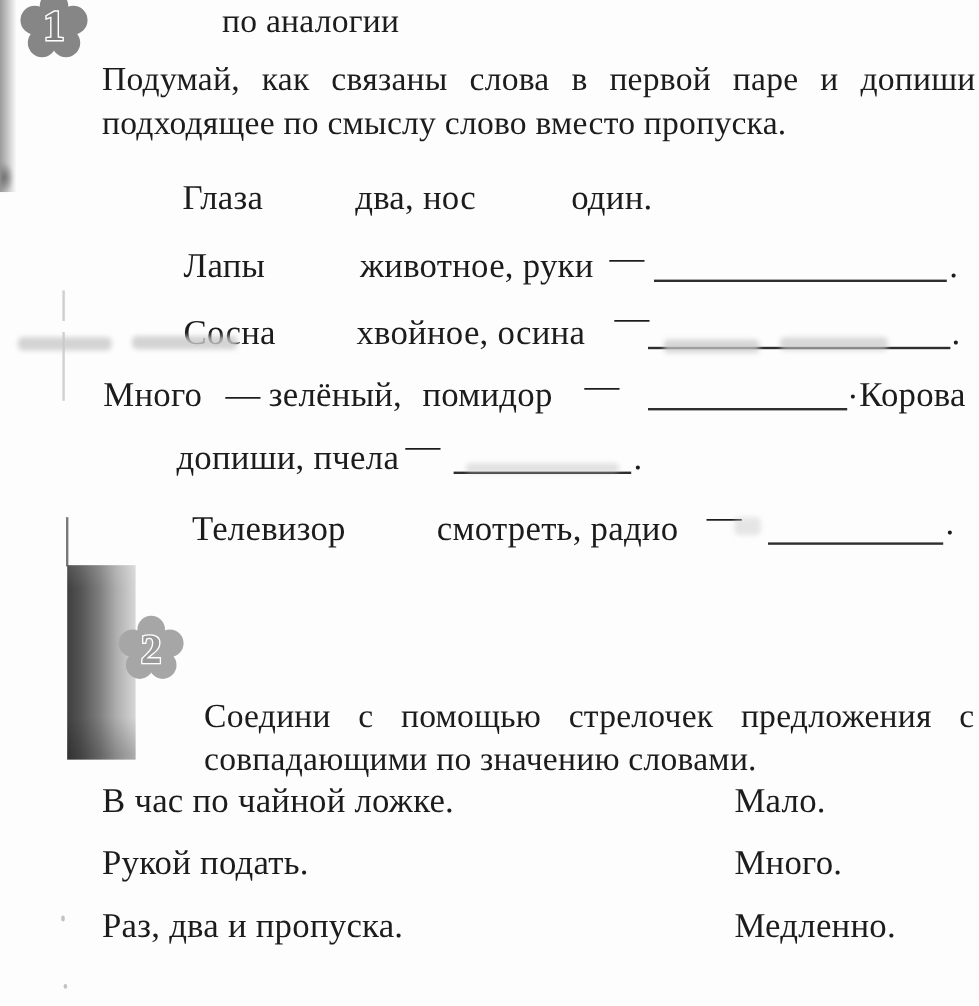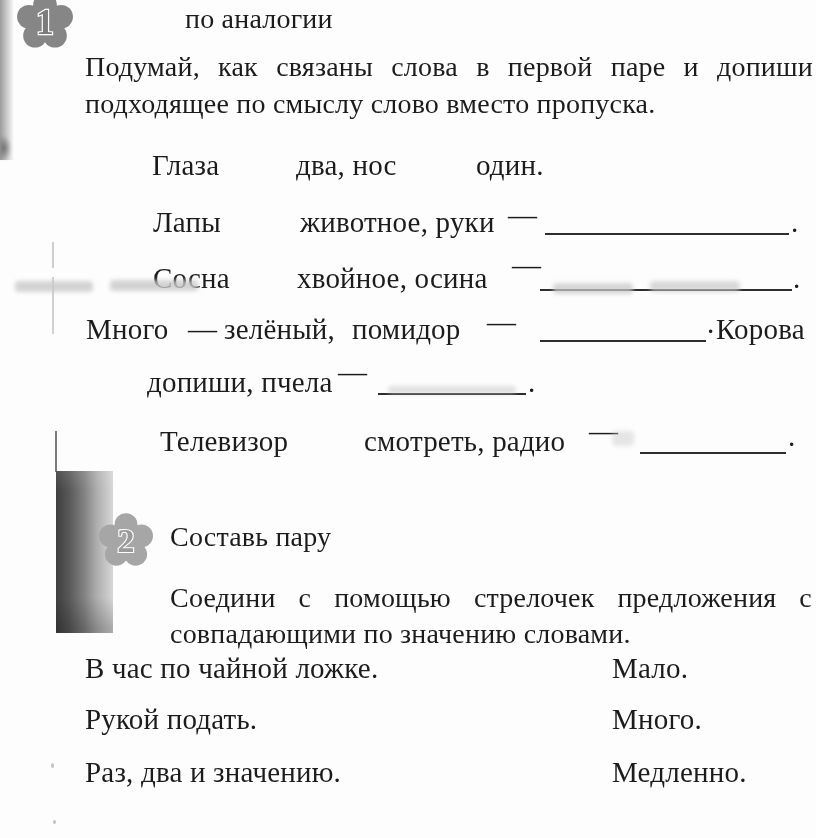--- a/index.html
+++ b/index.html
@@ -141,30 +141,29 @@
           <circle cx="13.4" cy="25.6" r="12.3"></circle>
         <circle cx="19.7" cy="45.2" r="12.3"></circle>
           <circle cx="40.3" cy="45.2" r="12.3"></circle>
         <circle cx="46.6" cy="25.6" r="12.3"></circle>
           <circle cx="30" cy="31" r="13.5"></circle>
       </g>
       <text x="30" y="43" text-anchor="middle" font-size="37" font-weight="bold" fill="#9a9a9a" stroke="#ffffff" stroke-width="2.4" paint-order="stroke">2</text>
     </svg>
   </div>
 
-  <div class="heading2">Составь пару</div>
   <div class="instr just" style="left:170px; top:581px; width:642px;">Соедини с помощью стрелочек предложения с</div>
   <div class="instr" style="left:170px; top:617px; width:642px;">совпадающими по значению словами.</div>
 
   <div class="pair-row" style="top:652px;">
     <span class="left">В час по чайной ложке.</span>
     <span class="right">Мало.</span>
   </div>
   <div class="pair-row" style="top:703px;text-align:center;">
     <span class="left">Рукой подать.</span>
     <span class="right">Много.</span>
   </div>
   <div class="pair-row" style="top:756px;">
-    <span class="left">Раз, два и значению.</span>
+    <span class="left">Раз, два и пропуска.</span>
     <span class="right">Медленно.</span>
   </div>
 
 </div>
 
 </body></html>

